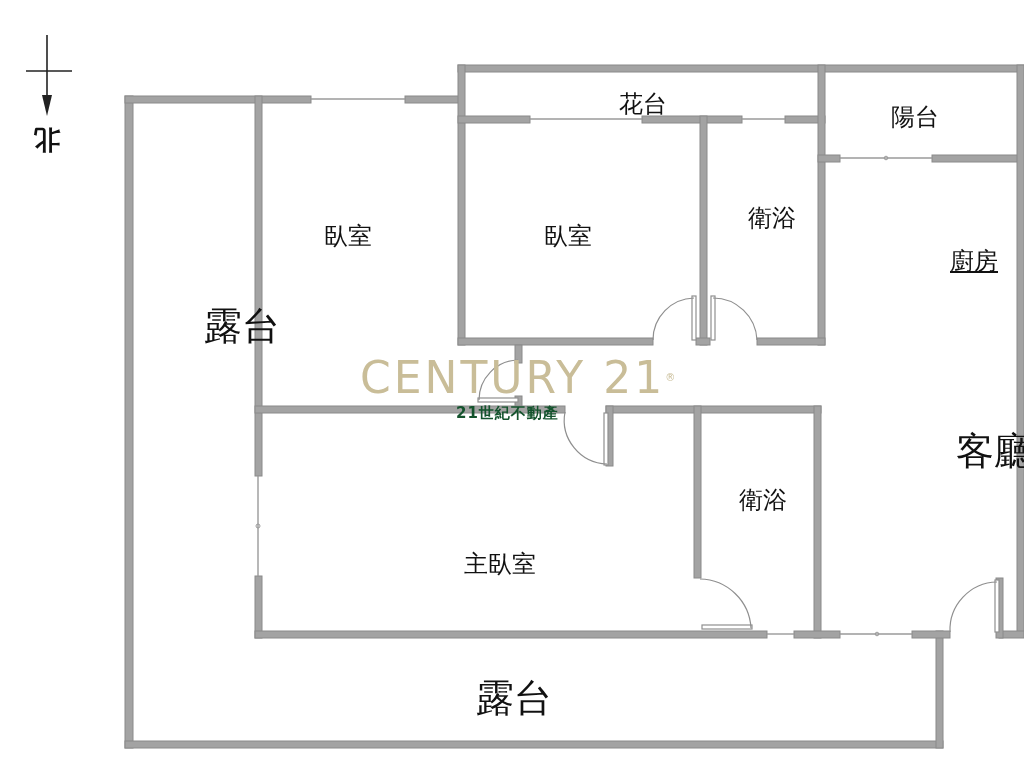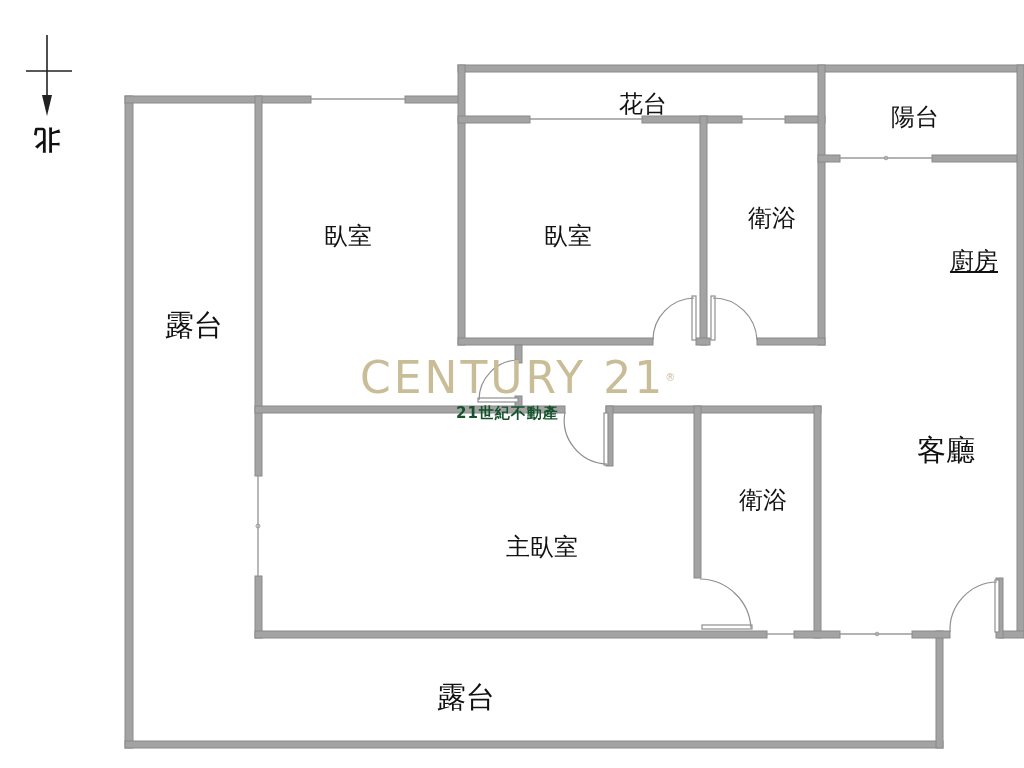--- a/index.html
+++ b/index.html
@@ -4,21 +4,21 @@
 <style>
   html, body { margin:0; padding:0; background:#ffffff; }
   body { width:1024px; height:768px; position:relative; overflow:hidden; font-family:"DejaVu Sans", sans-serif; }
   #plan { position:absolute; left:0; top:0; width:1024px; height:768px; }
   .wall { fill:#a3a3a3; stroke:#8a8a8a; stroke-width:1; }
   .win { stroke:#9a9a9a; stroke-width:1.4; fill:none; }
   .door-arc { stroke:#8f8f8f; stroke-width:1.2; fill:none; }
   .door-leaf { stroke:#8f8f8f; stroke-width:1.2; fill:#ffffff; }
   .label { position:absolute; color:#111; white-space:nowrap; transform:translate(-50%,-50%); font-family:"DejaVu Sans", sans-serif; }
   .l-md { font-size:24px; }
-  .l-lg { font-size:29px; }
+  .l-lg { font-size:38px;margin-left:48px; }
   .compass-text { position:absolute; left:34px; top:122px; font-size:26px; transform:rotate(180deg); color:#111; font-weight:bold; font-family:"DejaVu Sans", sans-serif; }
   .logo { position:absolute; left:360px; top:356px; color:#c9bd98; font-size:44px; font-weight:normal; letter-spacing:3px; font-family:"DejaVu Sans", sans-serif; line-height:44px; }
   .logo-dot { font-size:10px; vertical-align:bottom; letter-spacing:0; }
   .logo-sub { position:absolute; left:456px; top:404px; color:#14532d; font-size:15px; font-weight:bold; letter-spacing:1px; font-family:"DejaVu Sans", sans-serif; }
 </style>
 </head>
 <body>
 
 <svg id="plan" viewBox="0 0 1024 768" xmlns="http://www.w3.org/2000/svg">
 
@@ -123,14 +123,14 @@
 
 <div class="label l-md" style="left:643px; top:96px;margin-top:8px;">花台</div>
 <div class="label l-md" style="left:915px; top:117px;">陽台</div>
 <div class="label l-md" style="left:348px; top:236px;">臥室</div>
 <div class="label l-md" style="left:568px; top:236px;">臥室</div>
 <div class="label l-md" style="left:772px; top:218px;">衛浴</div>
 <div class="label l-md" style="left:974px; top:261px;text-decoration:underline;">廚房</div>
 <div class="label l-lg" style="left:194px; top:326px;">露台</div>
 <div class="label l-lg" style="left:946px; top:451px;">客廳</div>
 <div class="label l-md" style="left:763px; top:500px;">衛浴</div>
-<div class="label l-md" style="left:500px; top:547px;margin-left:42px;">主臥室</div>
+<div class="label l-md" style="left:500px; top:564px;">主臥室</div>
 <div class="label l-lg" style="left:466px; top:698px;">露台</div>
 
 </body></html>

